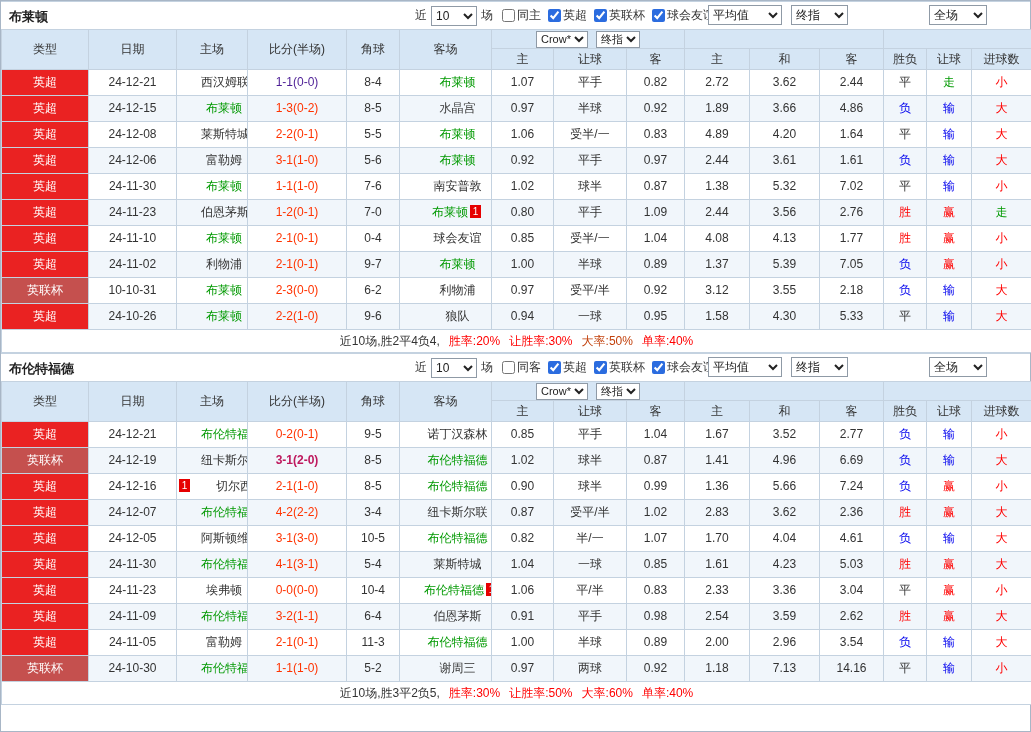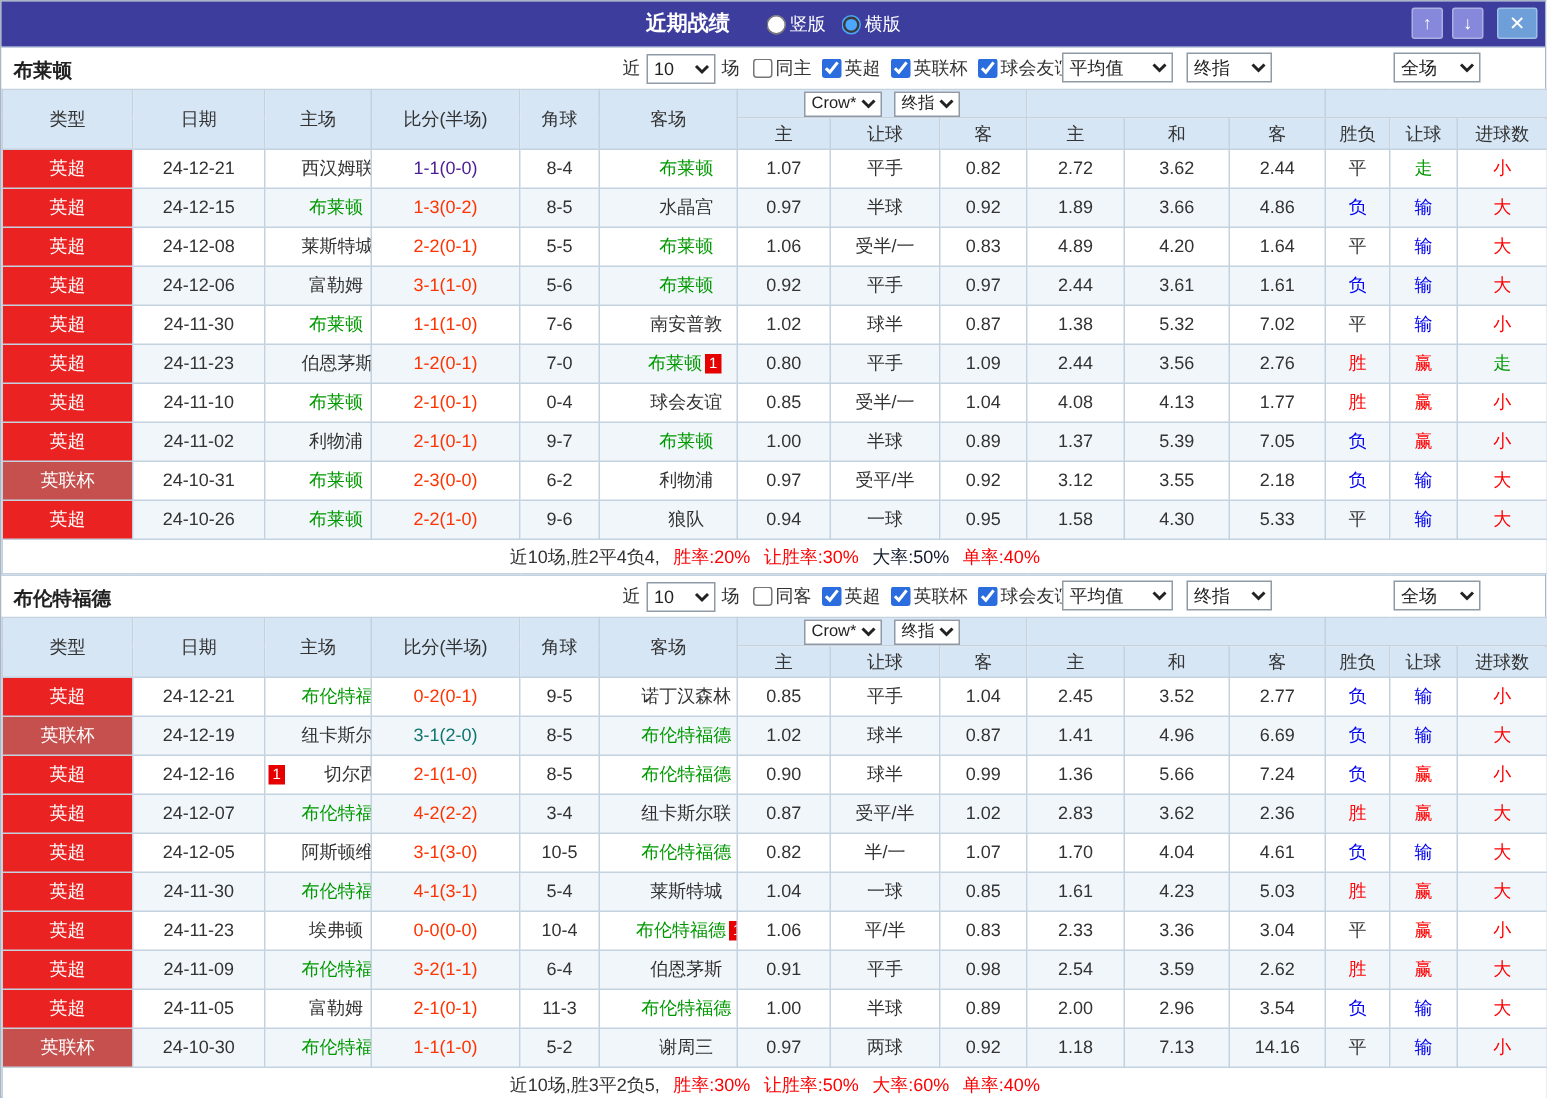--- a/index.html
+++ b/index.html
@@ -63,36 +63,20 @@
     background: #e60000; color: #fff; font-size: 10px; margin: 0 2px; vertical-align: 1px;
   }
   tfoot .summary-cell { height: 22px; line-height: 22px; background: #fff; }
   .sum-stat { margin-left: 9px; }
 </style>
 </head>
 <body>
 
 <div class="page">
 
-  <div class="topbar">
-    <span class="title">近期战绩</span>
-    <label class="radio-opt">
-      <input type="radio" name="layoutMode" style="">
-      <span>竖版</span>
-    </label>
-    <label class="radio-opt">
-      <input type="radio" name="layoutMode" checked="" style="">
-      <span>横版</span>
-    </label>
-    <div class="topbar-buttons">
-      <button class="tb-btn"><span>↑</span></button>
-      <button class="tb-btn"><span>↓</span></button>
-      <button class="tb-btn close"><span>✕</span></button>
-    </div>
-  </div>
 
   <div class="table-section">
       <div class="team-row">
         <span class="team-name">布莱顿</span>
         <div class="filter-group">
           <span class="flabel">近</span>
           <select class="count-select"><option>10</option></select>
           <span class="flabel">场</span>
           <label class="chk-label">
             <input type="checkbox" style="">
@@ -289,21 +273,21 @@
             <td>0.89</td>
             <td>1.37</td>
             <td>5.39</td>
             <td>7.05</td>
             <td style="color: rgb(0, 0, 238);">负</td>
             <td style="color: rgb(255, 0, 0);">赢</td>
             <td style="color: rgb(255, 0, 0);">小</td>
           </tr>
           <tr>
             <td class="league-cell" style="background: rgb(197, 80, 78);">英联杯</td>
-            <td>24-10-31</td>
+            <td>10-10-31</td>
             <td><span class="team" style="color: rgb(0, 153, 0);">布莱顿</span></td>
             <td><span style="color: rgb(255, 51, 0);">2-3(0-0)</span></td>
             <td>6-2</td>
             <td><span class="team">利物浦</span></td>
             <td>0.97</td>
             <td>受平/半</td>
             <td>0.92</td>
             <td>3.12</td>
             <td>3.55</td>
             <td>2.18</td>
@@ -324,21 +308,21 @@
             <td>1.58</td>
             <td>4.30</td>
             <td>5.33</td>
             <td style="color: rgb(51, 51, 51);">平</td>
             <td style="color: rgb(0, 0, 238);">输</td>
             <td style="color: rgb(255, 0, 0);">大</td>
           </tr>
         </tbody>
         <tfoot>
           <tr class="summary-row">
-            <td class="summary-cell" colspan="15"><span class="sum-rec">近10场,胜2平4负4,</span><span class="sum-stat" style="color: rgb(255, 0, 0);">胜率:20%</span><span class="sum-stat" style="color: rgb(255, 0, 0);">让胜率:30%</span><span class="sum-stat" style="color: #0f172a;">大率:50%</span><span class="sum-stat" style="color: rgb(255, 0, 0);">单率:40%</span></td>
+            <td class="summary-cell" colspan="15"><span class="sum-rec">近10场,胜2平4负4,</span><span class="sum-stat" style="color: rgb(255, 0, 0);">胜率:20%</span><span class="sum-stat" style="color: rgb(255, 0, 0);">让胜率:30%</span><span class="sum-stat" style="color: #c2410c;">大率:50%</span><span class="sum-stat" style="color: rgb(255, 0, 0);">单率:40%</span></td>
           </tr>
         </tfoot>
       </table>
     </div>
   <div class="table-section">
       <div class="team-row">
         <span class="team-name">布伦特福德</span>
         <div class="filter-group">
           <span class="flabel">近</span>
           <select class="count-select"><option>10</option></select>
@@ -410,32 +394,32 @@
           <tr>
             <td class="league-cell" style="background: rgb(234, 34, 34);">英超</td>
             <td>24-12-21</td>
             <td><span class="team" style="color: rgb(0, 153, 0);">布伦特福德</span></td>
             <td><span style="color: rgb(255, 51, 0);">0-2(0-1)</span></td>
             <td>9-5</td>
             <td><span class="team">诺丁汉森林</span></td>
             <td>0.85</td>
             <td>平手</td>
             <td>1.04</td>
-            <td>2.45</td>
+            <td>1.67</td>
             <td>3.52</td>
             <td>2.77</td>
             <td style="color: rgb(0, 0, 238);">负</td>
             <td style="color: rgb(0, 0, 238);">输</td>
             <td style="color: rgb(255, 0, 0);">小</td>
           </tr>
           <tr>
             <td class="league-cell" style="background: rgb(197, 80, 78);">英联杯</td>
             <td>24-12-19</td>
             <td><span class="team">纽卡斯尔联</span></td>
-            <td><span style="color: #0f766e;">3-1(2-0)</span></td>
+            <td><span style="color: #be185d; font-weight: bold;">3-1(2-0)</span></td>
             <td>8-5</td>
             <td><span class="team" style="color: rgb(0, 153, 0);">布伦特福德</span></td>
             <td>1.02</td>
             <td>球半</td>
             <td>0.87</td>
             <td>1.41</td>
             <td>4.96</td>
             <td>6.69</td>
             <td style="color: rgb(0, 0, 238);">负</td>
             <td style="color: rgb(0, 0, 238);">输</td>

